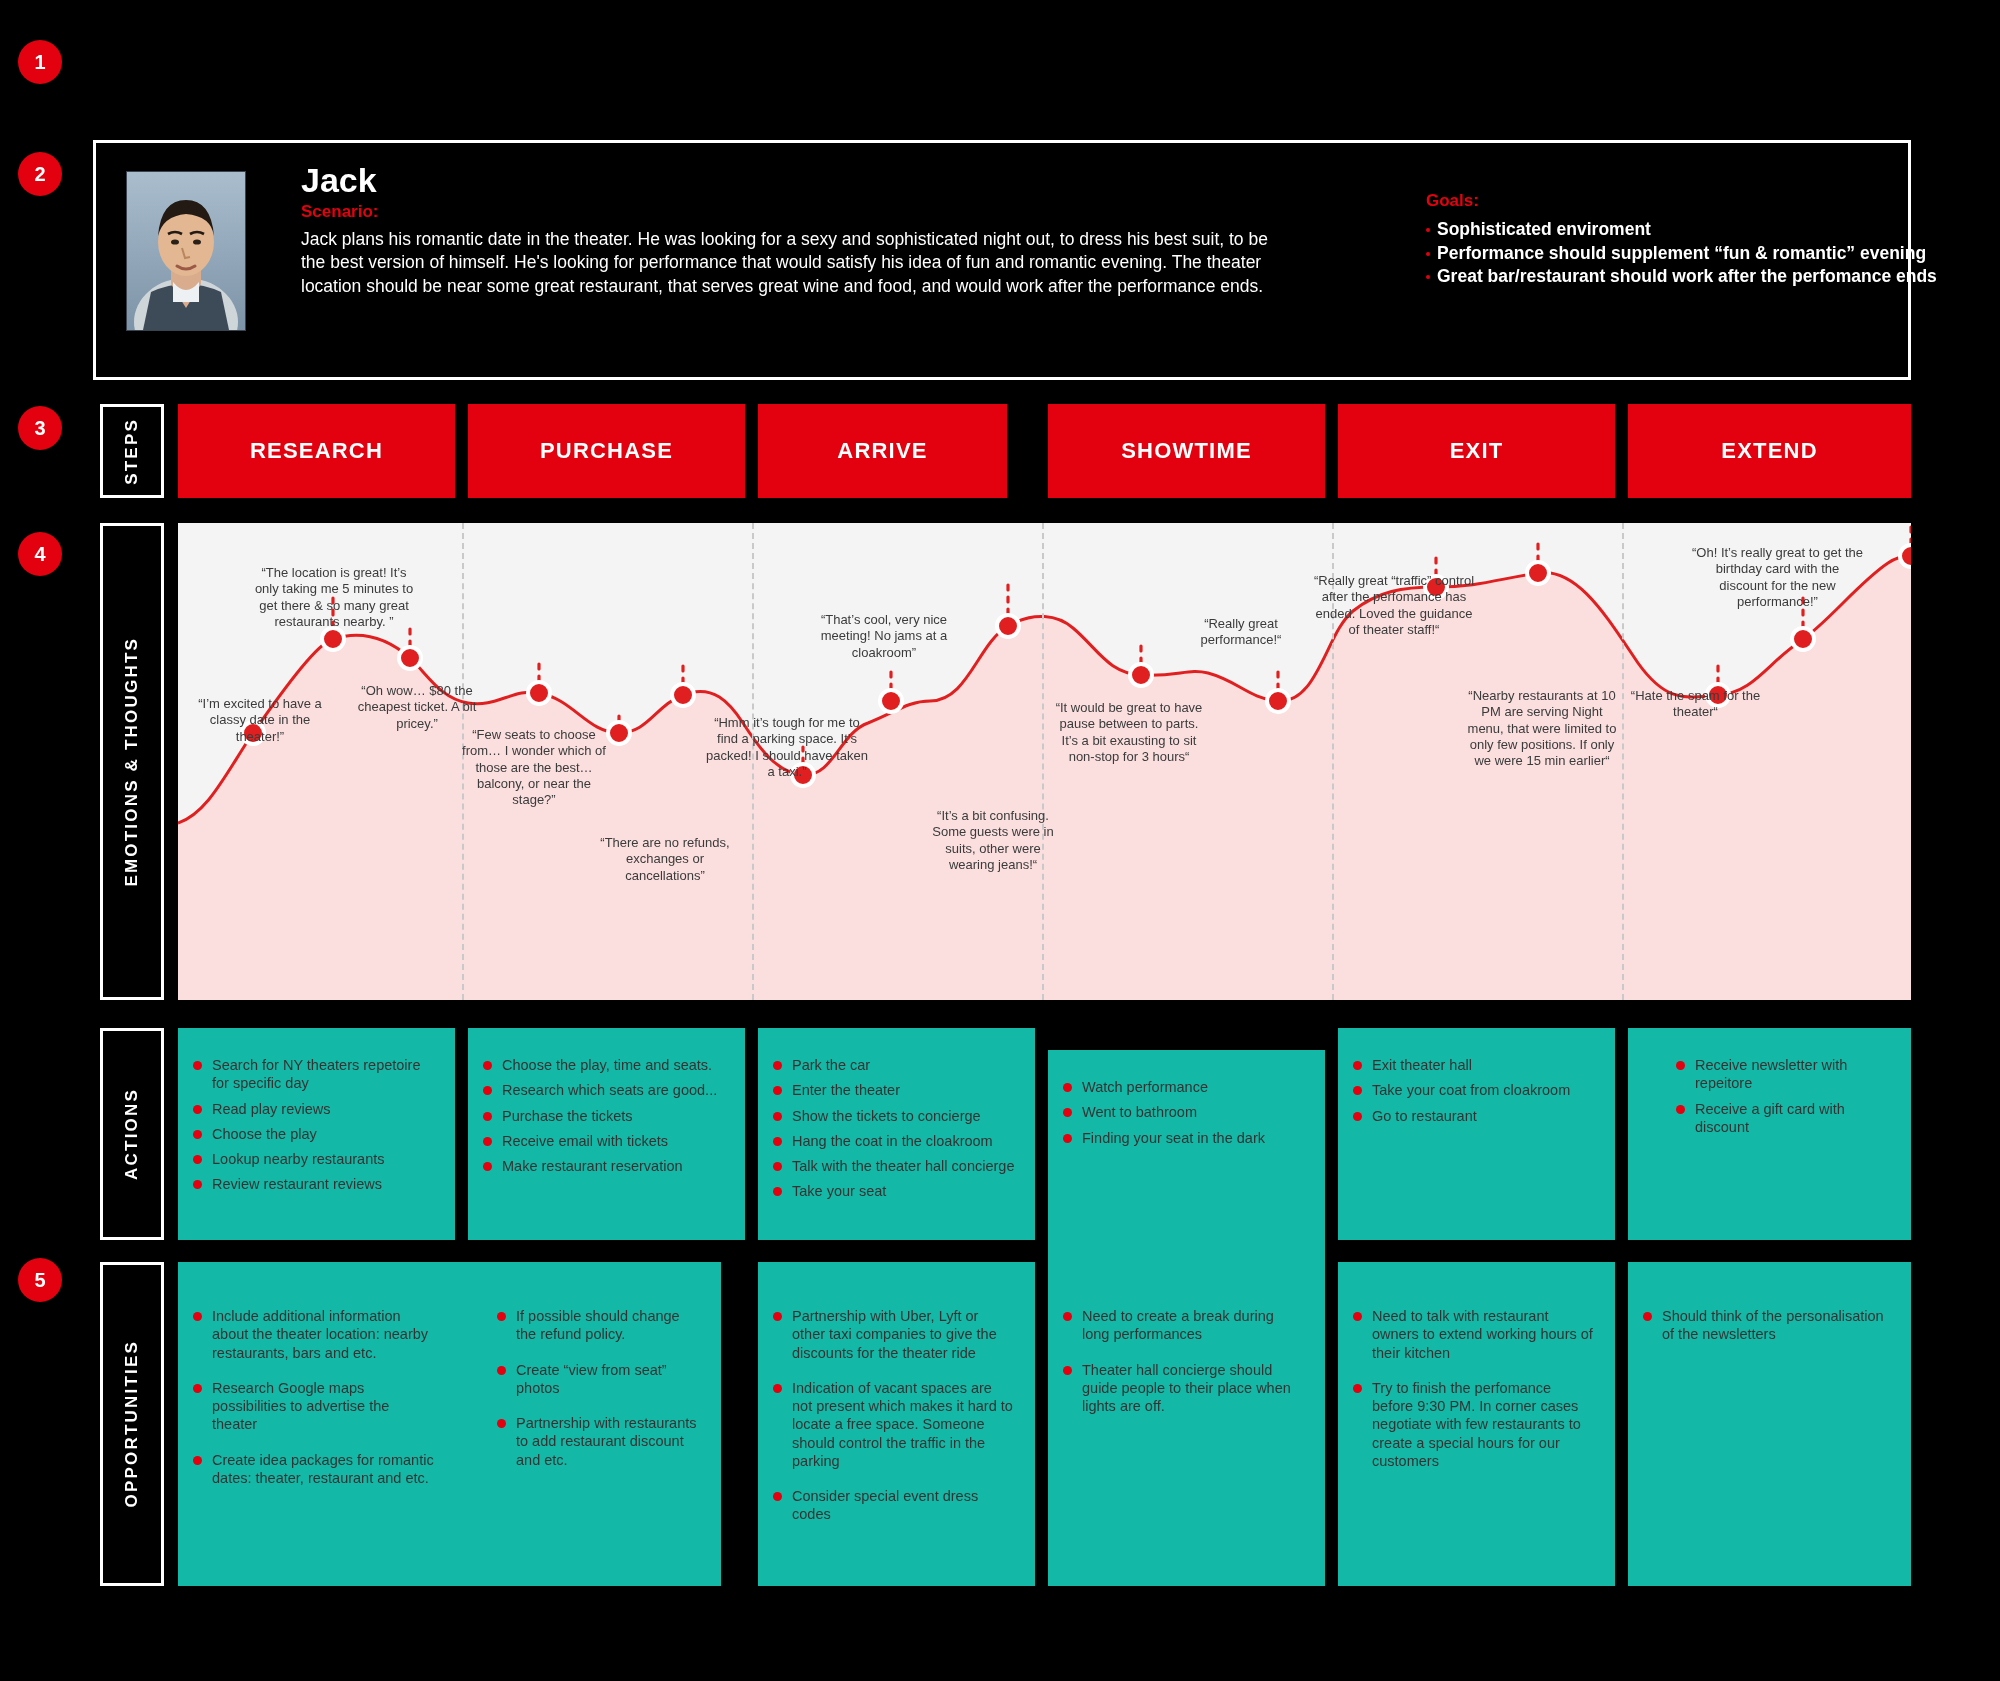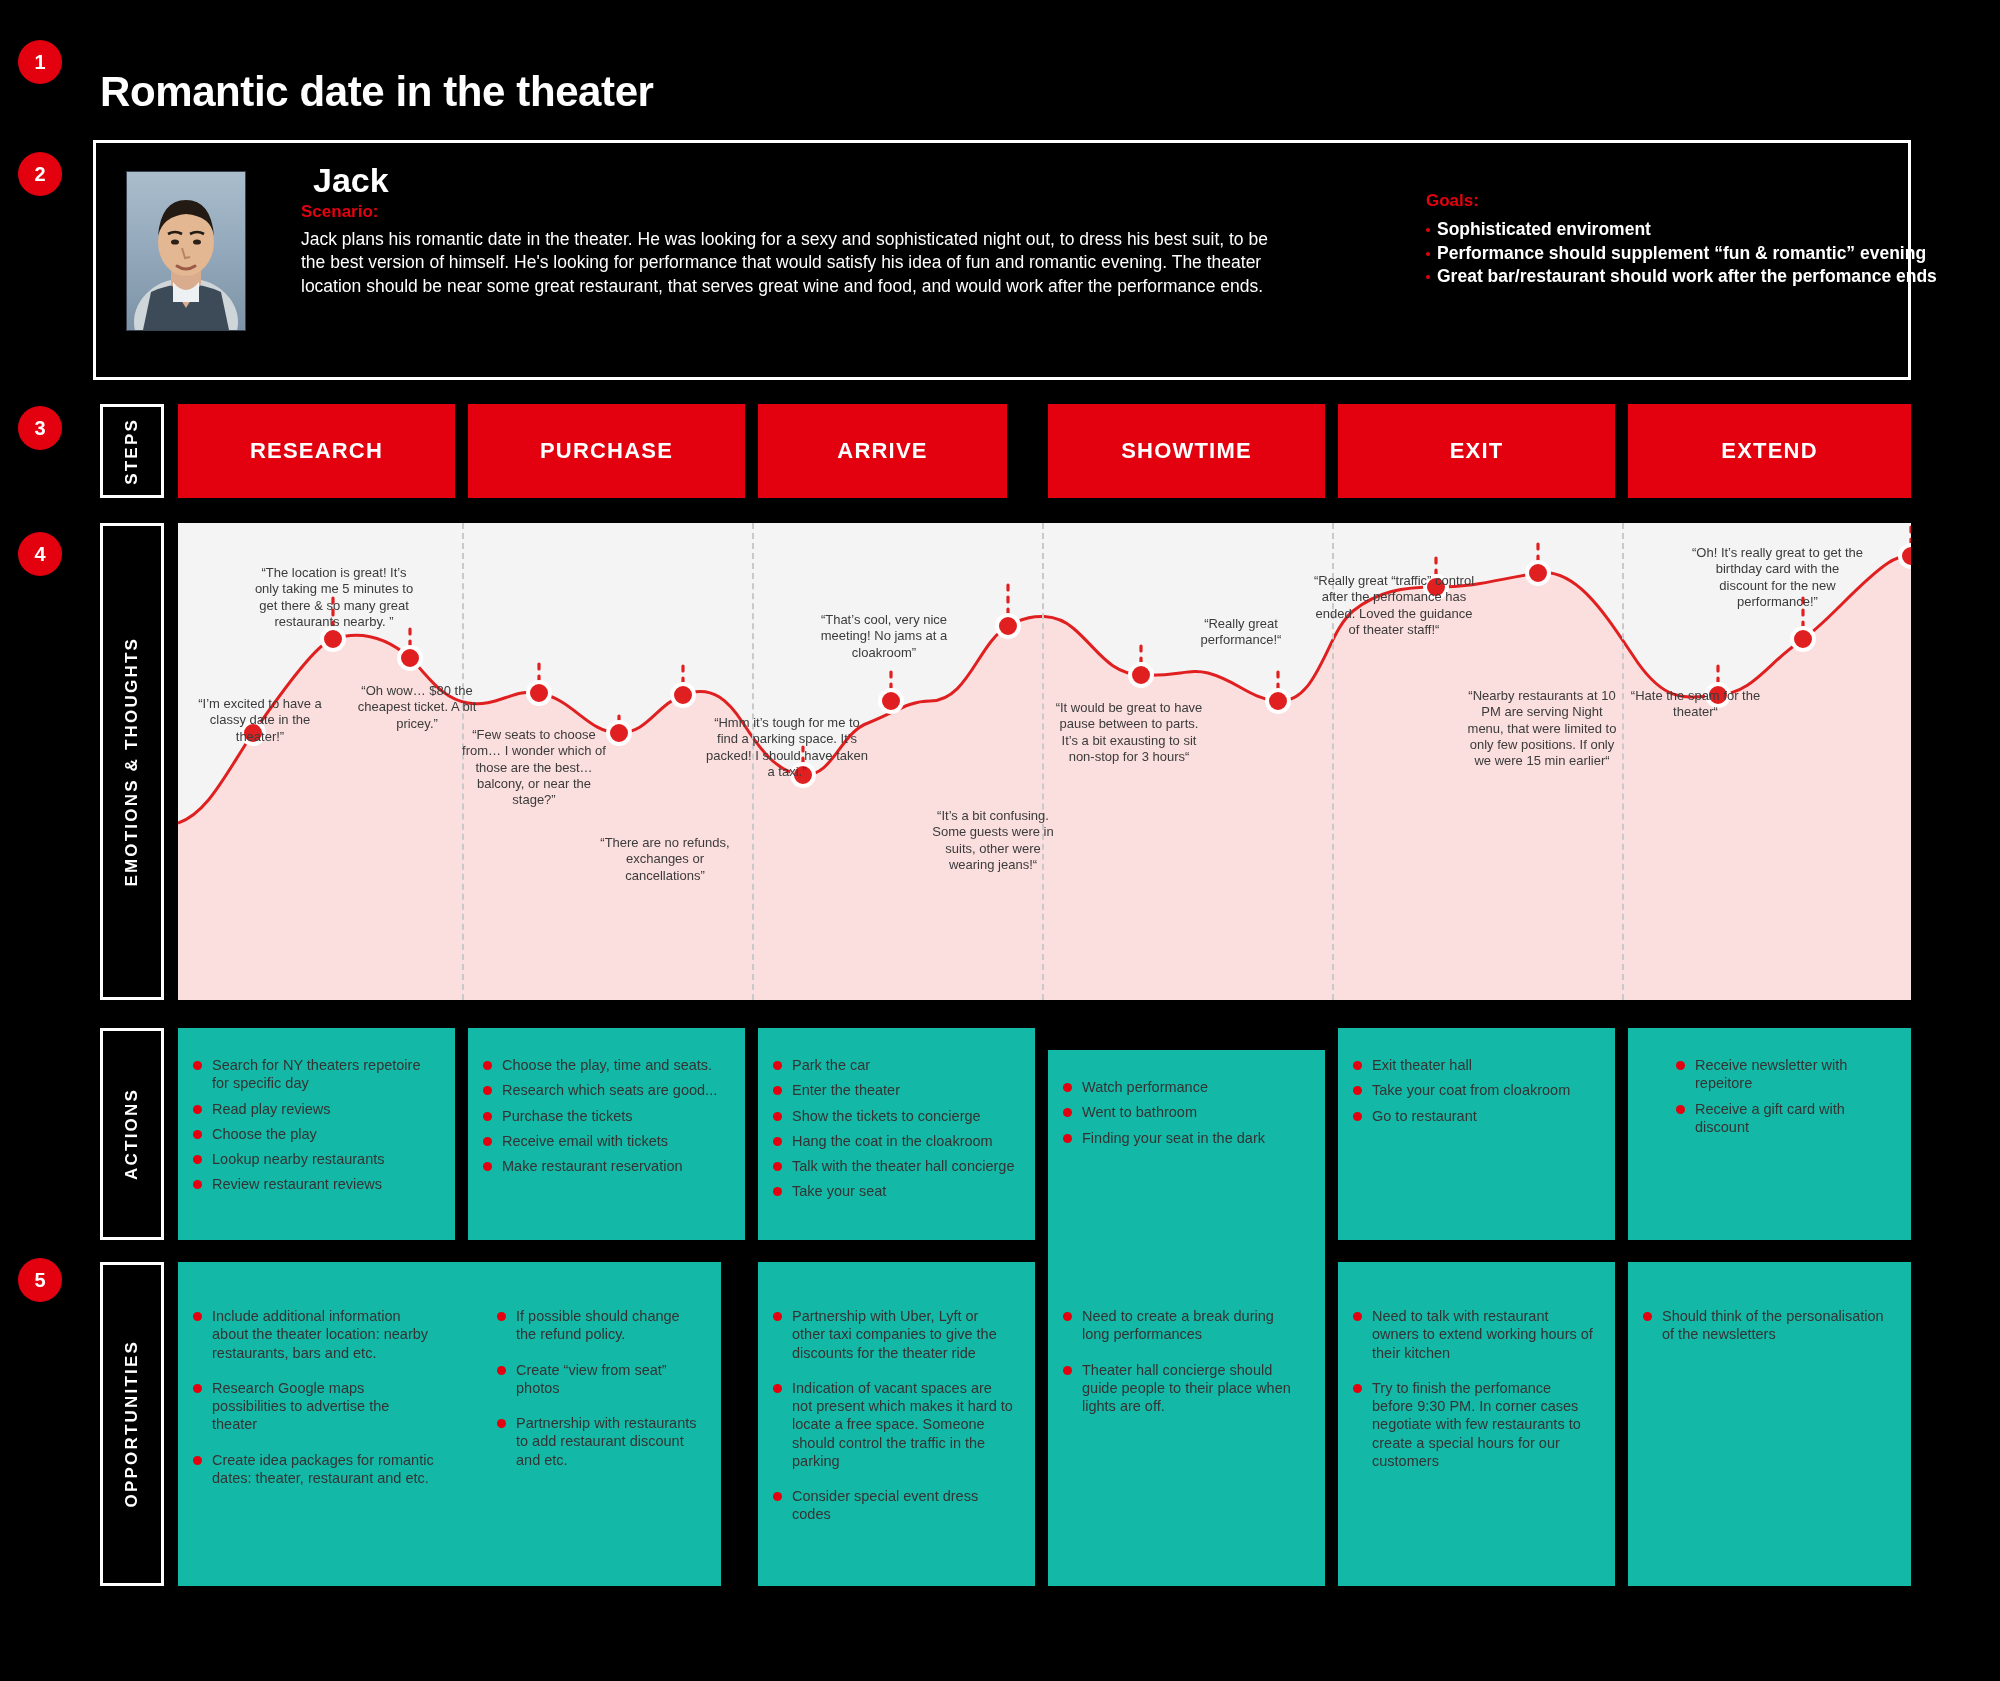--- a/index.html
+++ b/index.html
@@ -62,21 +62,21 @@
   .persona-photo svg { display: block; }
   .persona-body {
     position: absolute;
     left: 205px; top: 18px;
     width: 980px;
   }
   .persona-name {
     color: #ffffff;
     font-size: 34px;
     font-weight: bold;
-    margin: 0 0 2px 12px;
+    margin: 0 0 2px 0;
     line-height: 1.15;
   }
   .scenario-label {
     color: #e3000f;
     font-size: 17px;
     font-weight: bold;
     margin-bottom: 6px;
   }
   .scenario-text {
     color: #ffffff;
@@ -203,21 +203,20 @@
 <body>
 
 <div class="page">
 
   <div class="badge" style="top:40px;">1</div>
   <div class="badge" style="top:152px;">2</div>
   <div class="badge" style="top:406px;">3</div>
   <div class="badge" style="top:532px;">4</div>
   <div class="badge" style="top:1258px;">5</div>
 
-  <div class="title">Romantic date in the theater</div>
 
   <div class="persona">
     <div class="persona-photo">
       <svg width="118" height="158" viewBox="0 0 118 158" aria-hidden="true">
         <defs>
           <linearGradient id="bg" x1="0" y1="0" x2="0" y2="1">
             <stop offset="0%" stop-color="#a9bdcd"></stop>
             <stop offset="100%" stop-color="#7d93a7"></stop>
           </linearGradient>
         </defs>

